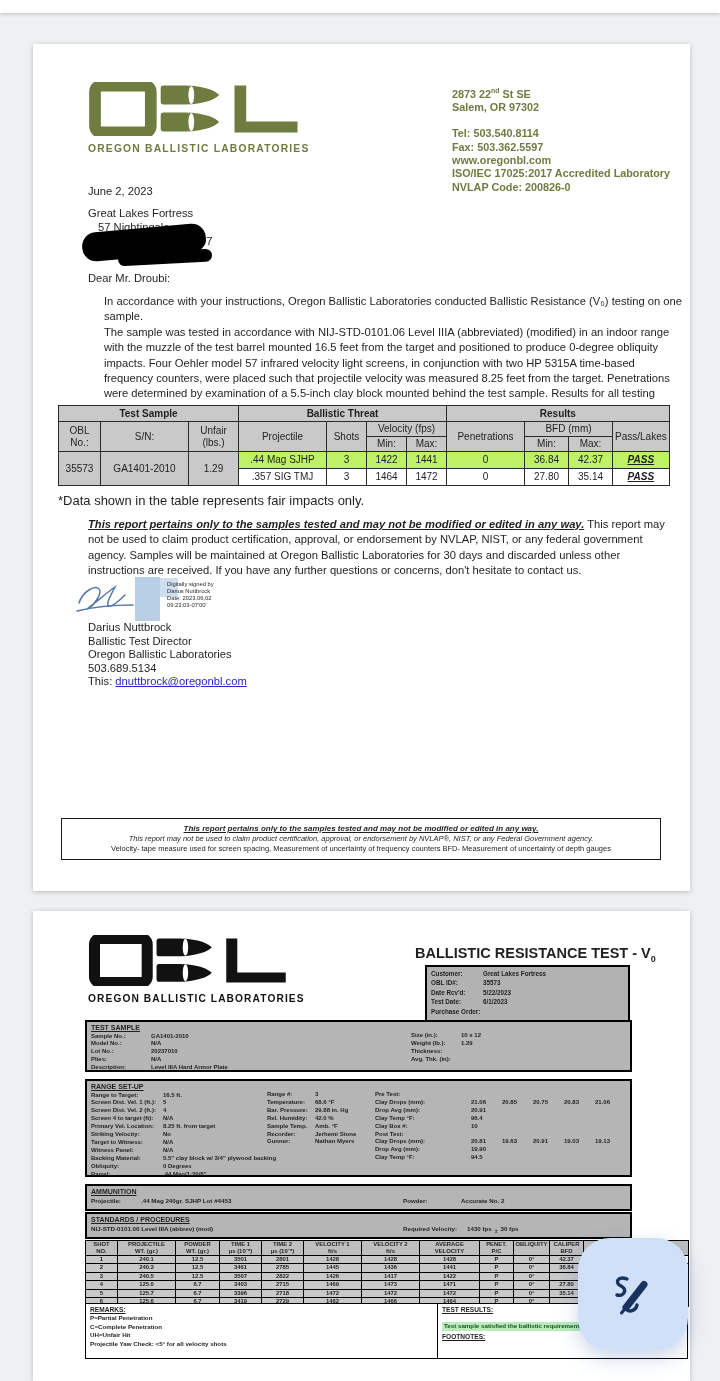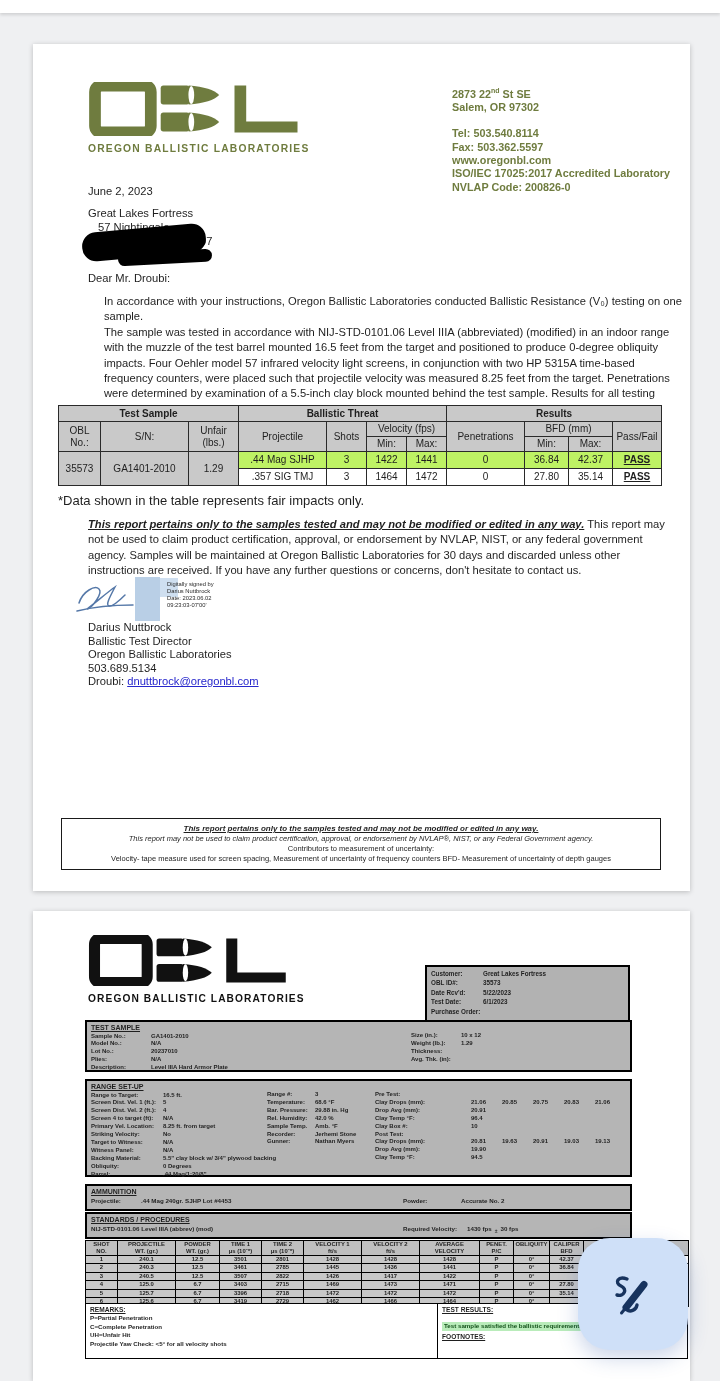--- a/index.html
+++ b/index.html
@@ -32,21 +32,21 @@
   .body-text { position:absolute; left:71px; top:250px; width:578px; font-size:11.2px; line-height:15.4px; }
 
   .t1 { position:absolute; left:25px; top:361px; border-collapse:collapse; table-layout:fixed;
         font-size:10px; }
   .t1 th, .t1 td { border:1.4px solid #2a2a2a; text-align:center; padding:1px 2px; line-height:12px;
                    overflow:hidden; }
   .t1 th { background:#c9c9c9; font-weight:normal; }
   .t1 .grp { font-weight:bold; height:16px; }
   .t1 tr.shaded td { background:#bef264; }
   .t1 td { height:17px; }
-  .t1 .pass { font-weight:bold; text-decoration:underline; }
+  .t1 .pass { font-weight:bold; font-style:italic; text-decoration:underline; }
   .footnote1 { position:absolute; left:25px; top:449px; width:603px; font-size:13px; }
 
   .disclaimer { position:absolute; left:55px; top:473px; width:578px; font-size:11.2px; line-height:15.4px; }
   .bi { font-weight:bold; font-style:italic; text-decoration:underline; }
 
   .stamp { position:absolute; left:42px; top:533px; width:230px; height:46px; }
   .stamp-rect { position:absolute; left:60px; top:0; width:25px; height:44px; background:#b9cfe6; }
   .stamp-rect2 { position:absolute; left:85px; top:1px; width:18px; height:19px; background:#cfdff0; }
   .stamp-scribble { position:absolute; left:0; top:4px; }
   .stamp-text { position:absolute; left:92px; top:4px; font-size:5.8px; line-height:6.9px; color:#2a2a2a; }
@@ -194,21 +194,21 @@
       </tr>
       <tr>
         <th rowspan="2">OBL No.:</th>
         <th rowspan="2">S/N:</th>
         <th rowspan="2">Unfair (lbs.)</th>
         <th rowspan="2">Projectile</th>
         <th rowspan="2">Shots</th>
         <th colspan="2">Velocity (fps)</th>
         <th rowspan="2">Penetrations</th>
         <th colspan="2">BFD (mm)</th>
-        <th rowspan="2">Pass/Fail</th>
+        <th rowspan="2">Pass/Lakes</th>
       </tr>
       <tr>
         <th>Min:</th>
         <th>Max:</th>
         <th>Min:</th>
         <th>Max:</th>
       </tr>
       <tr class="shaded">
         <td rowspan="2" style="background:#c9c9c9">35573</td>
         <td rowspan="2" style="background:#c9c9c9">GA1401-2010</td>
@@ -255,27 +255,26 @@
           <div class="stline">Date: 2023.06.02</div>
           <div class="stline">09:23:03-07'00'</div>
         </div>
     </div>
 
     <div class="sigblock">
       <div>Darius Nuttbrock</div>
       <div>Ballistic Test Director</div>
       <div>Oregon Ballistic Laboratories</div>
       <div>503.689.5134</div>
-      <div><span>Droubi: </span><a class="maillink">dnuttbrock@oregonbl.com</a></div>
+      <div><span>This: </span><a class="maillink">dnuttbrock@oregonbl.com</a></div>
     </div>
 
     <div class="footerbox">
       <div class="fb1">This report pertains only to the samples tested and may not be modified or edited in any way.</div>
       <div class="fb2">This report may not be used to claim product certification, approval, or endorsement by NVLAP®, NIST, or any Federal Government agency.</div>
-      <div class="fb3">Contributors to measurement of uncertainty:</div>
       <div class="fb4">Velocity- tape measure used for screen spacing, Measurement of uncertainty of frequency counters BFD- Measurement of uncertainty of depth gauges</div>
     </div>
   </div>
 
   <div class="page p2">
 
     <div class="logo2">
       <svg width="200" height="51" viewBox="0 0 230 60">
         <g fill="#111" stroke="none">
           <rect x="5" y="4" width="62" height="52" rx="7" fill="none" stroke="#111" stroke-width="13"></rect>
@@ -284,20 +283,21 @@
           <ellipse cx="112" cy="14.5" rx="3.2" ry="10" fill="#fff"></ellipse>
           <rect x="78" y="34" width="32" height="21" rx="3"></rect>
           <path d="M109 34 Q135 36 143 44.5 Q135 53 109 55 Z"></path>
           <ellipse cx="112" cy="44.5" rx="3.2" ry="10" fill="#fff"></ellipse>
           <path d="M160 4 h13 v40 h57 v12 h-70 Z"></path>
         </g>
       </svg>
       <div class="logo-sub">OREGON BALLISTIC LABORATORIES</div>
     </div>
 
+    <div class="title2"><span>BALLISTIC RESISTANCE TEST - V</span><sub>0</sub></div>
 
     <div class="infobox" id="info-box">
         <div class="ib-row">
           <span class="lbl">Customer:</span>
           <span class="val">Great Lakes Fortress</span>
         </div>
         <div class="ib-row">
           <span class="lbl">OBL ID#:</span>
           <span class="val">35573</span>
         </div>

